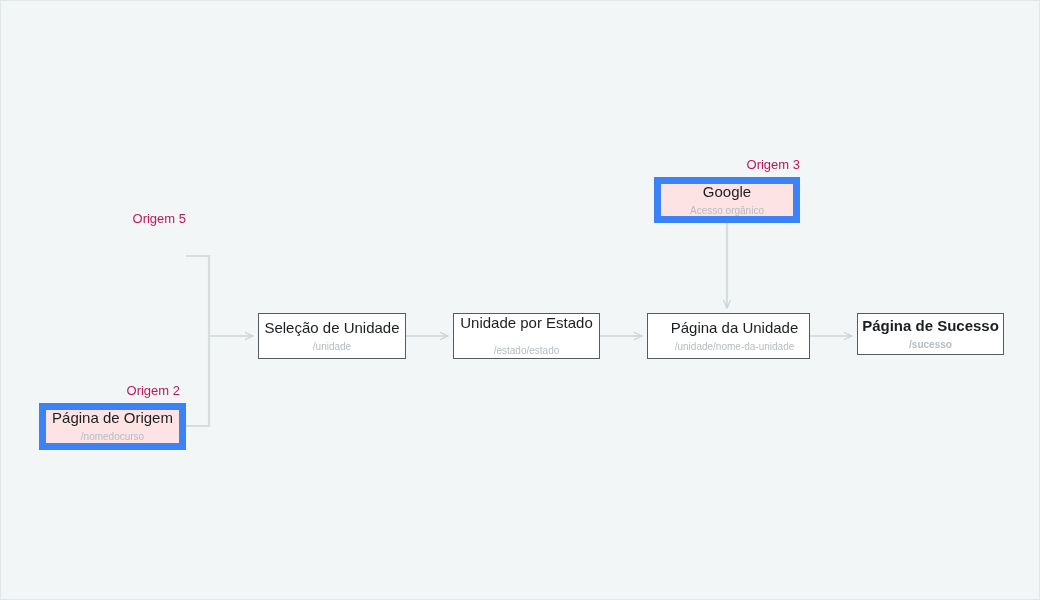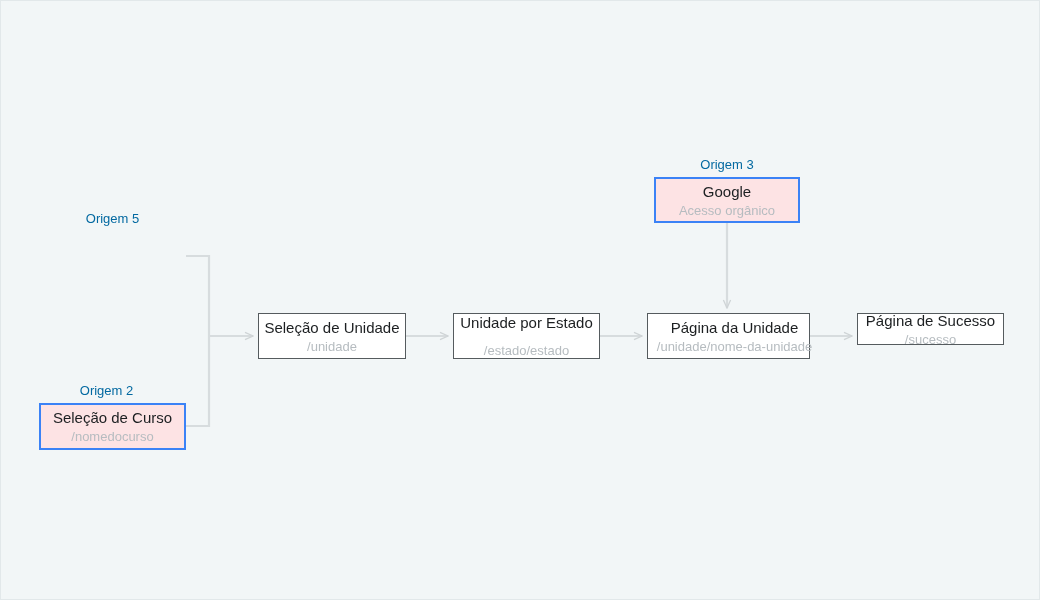--- a/index.html
+++ b/index.html
@@ -30,43 +30,43 @@
     display: flex;
     flex-direction: column;
     align-items: center;
     justify-content: center;
     background: #ffffff;
     border: 1px solid #555b5e;
     z-index: 3;
   }
   .node.source {
     background: #fde3e4;
-    border: 2px solid #3b82f6;
+    border: 7px solid #3b82f6;
   }
   .node-title {
     font-size: 15px;
     line-height: 18px;
     color: #1c1f21;
     white-space: nowrap;
   }
   .node-path {
-    font-size: 13px;
+    font-size: 10px;
     line-height: 15px;
     color: #b6bcc0;
     white-space: nowrap;
     margin-top: 2px;
   }
 
   
   .origin-label {
     position: absolute;
     font-size: 13px;
     line-height: 15px;
-    color: #0369a1;
-    text-align: center;
+    color: #be185d;
+    text-align: right;
     white-space: nowrap;
     z-index: 3;
   }
 
   
   #connectors {
     position: absolute;
     left: 0;
     top: 0;
     width: 1040px;
@@ -106,21 +106,21 @@
   </svg>
 
   <div class="origin-label" style="left:38px; top:210px; width:147px;">Origem 5</div>
 
   <div class="origin-label" style="left:32px; top:382px; width:147px;">Origem 2</div>
 
   <div class="origin-label" style="left:653px; top:156px; width:146px;">Origem 3</div>
 
 
   <div class="node source" style="left:38px; top:402px; width:147px; height:47px;">
-    <div class="node-title">Seleção de Curso</div>
+    <div class="node-title">Página de Origem</div>
     <div class="node-path">/nomedocurso</div>
   </div>
 
   <div class="node source" style="left:653px; top:176px; width:146px; height:46px;">
     <div class="node-title">Google</div>
     <div class="node-path">Acesso orgânico</div>
   </div>
 
   <div class="node" style="left:257px; top:312px; width:148px; height:46px;">
     <div class="node-title">Seleção de Unidade</div>
@@ -130,18 +130,18 @@
   <div class="node" style="left:452px; top:312px; width:147px; height:46px;justify-content:space-between;">
     <div class="node-title">Unidade por Estado</div>
     <div class="node-path">/estado/estado</div>
   </div>
 
   <div class="node" style="left:646px; top:312px; width:163px; height:46px;padding-left:12px;">
     <div class="node-title">Página da Unidade</div>
     <div class="node-path">/unidade/nome-da-unidade</div>
   </div>
 
-  <div class="node" style="left:856px; top:312px; width:147px; height:32px;">
+  <div class="node" style="left:856px; top:312px; width:147px; height:42px;font-weight:bold;">
     <div class="node-title">Página de Sucesso</div>
     <div class="node-path">/sucesso</div>
   </div>
 
 </div>
 
 </body></html>

